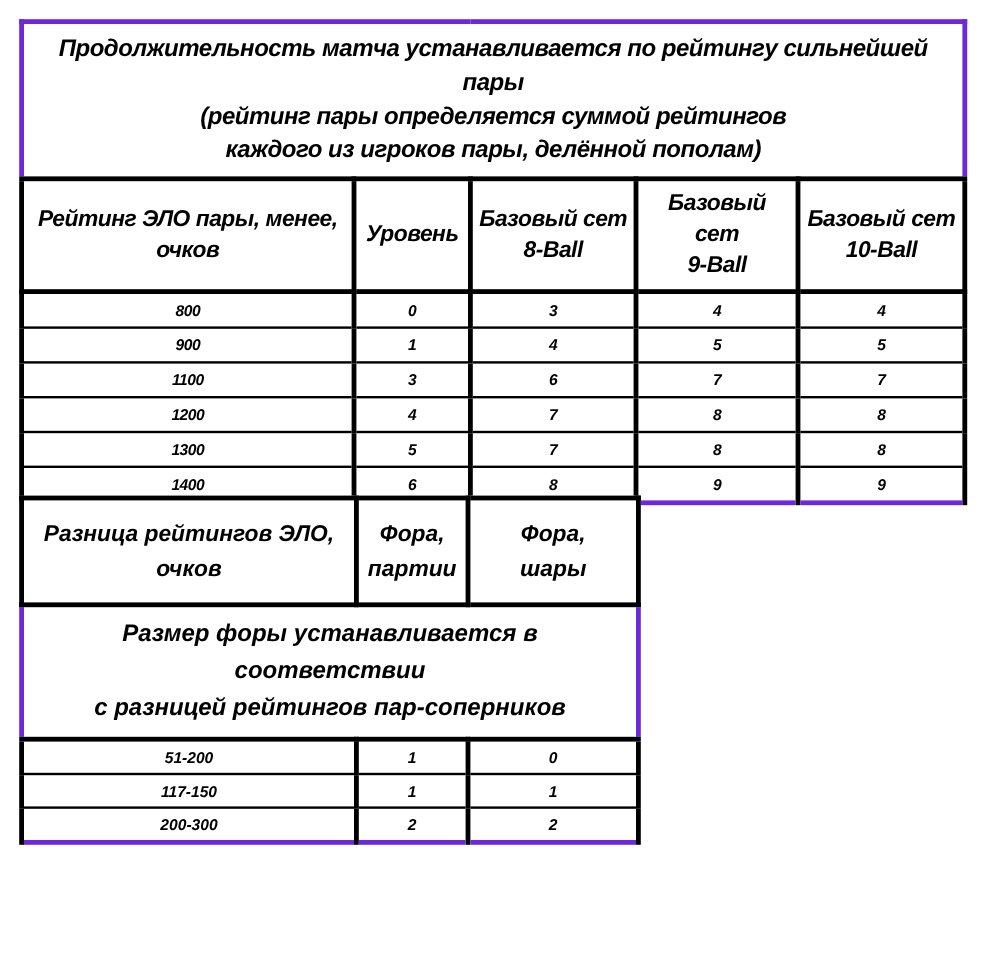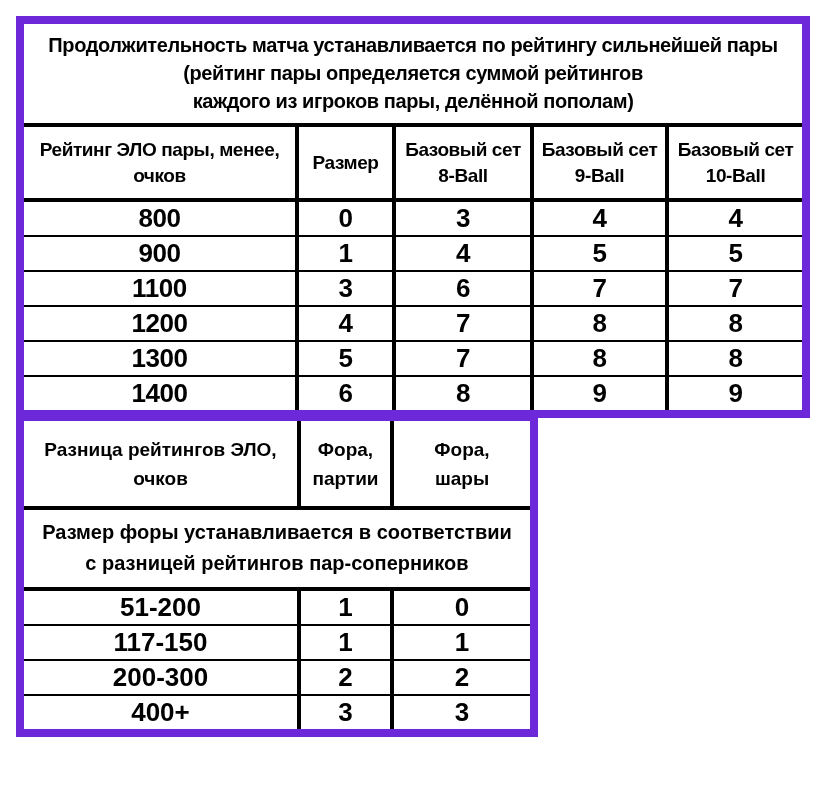--- a/index.html
+++ b/index.html
@@ -18,21 +18,22 @@
     font-weight: bold;
     color: #000000;
     background: #ffffff;
   }
   table {
     border-collapse: collapse;
     table-layout: fixed;
     background: #ffffff;
   }
   .tbl {
-    border: 8px solid #6d28d9;
+    border: 4px solid #6d28d9;
+    font-style: italic;
   }
   #match-duration-table {
     position: absolute;
     left: 16px;
     top: 16px;
     width: 786px;
   }
   #handicap-table {
     position: absolute;
     left: 16px;
@@ -72,21 +73,21 @@
   #handicap-table th {
     height: 73px;
     line-height: 29px;
   }
   td.data-cell {
     border: 2px solid #000000;
     border-left: 4px solid #000000;
     border-right: 4px solid #000000;
     text-align: center;
     vertical-align: middle;
-    font-size: 26px;
+    font-size: 13px;
   }
   #match-duration-table td.data-cell {
     height: 25px;
     letter-spacing: -0.4px;
   }
   #handicap-table td.data-cell {
     height: 24px;
   }
 </style>
 </head>
@@ -104,21 +105,21 @@
     </colgroup>
     <tbody>
       <tr>
         <td class="title-cell" colspan="5">Продолжительность матча устанавливается по рейтингу сильнейшей пары
 (рейтинг пары определяется суммой рейтингов
 каждого из игроков пары, делённой пополам)</td>
       </tr>
       <tr>
         <th>Рейтинг ЭЛО пары, менее,
 очков</th>
-        <th>Размер</th>
+        <th>Уровень</th>
         <th>Базовый сет
 8-Ball</th>
         <th>Базовый сет
 9-Ball</th>
         <th>Базовый сет
 10-Ball</th>
       </tr>
       <tr>
         <td class="data-cell">800</td>
         <td class="data-cell">0</td>
@@ -191,21 +192,16 @@
       <tr>
         <td class="data-cell">117-150</td>
         <td class="data-cell">1</td>
         <td class="data-cell">1</td>
       </tr>
       <tr>
         <td class="data-cell">200-300</td>
         <td class="data-cell">2</td>
         <td class="data-cell">2</td>
       </tr>
-      <tr>
-        <td class="data-cell">400+</td>
-        <td class="data-cell">3</td>
-        <td class="data-cell">3</td>
-      </tr>
     </tbody>
   </table>
 
 </div>
 
 </body></html>

